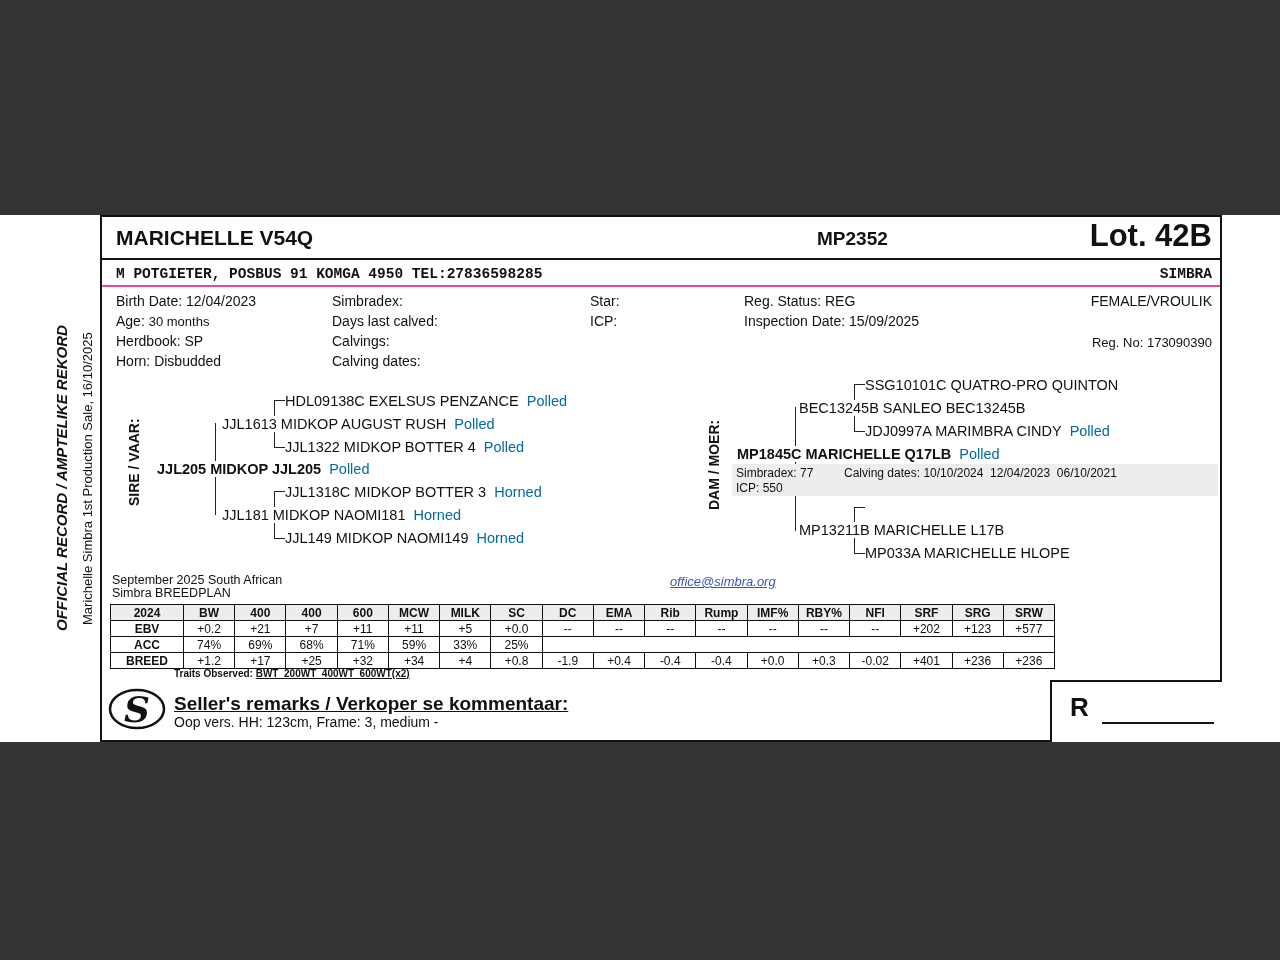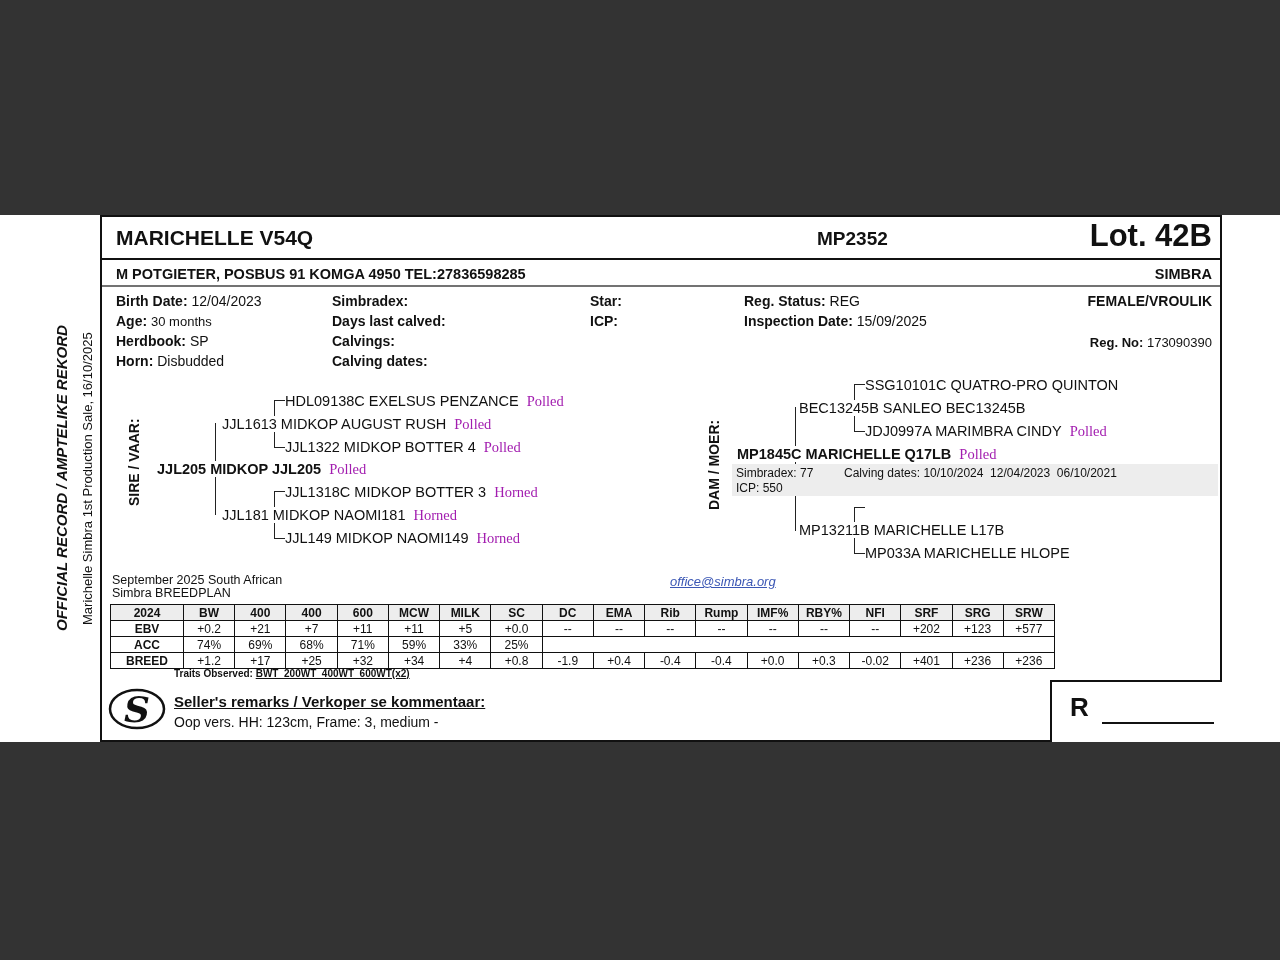--- a/index.html
+++ b/index.html
@@ -16,34 +16,34 @@
   
   .card{position:absolute;left:100px;top:215px;width:1122px;height:527px;background:#fff;
         border:2px solid #111;box-sizing:border-box;}
   .abs{position:absolute;}
 
   .hdr{left:0;top:0;width:100%;height:43px;border-bottom:2px solid #111;box-sizing:border-box;}
   .title{left:14px;top:9px;font-size:21px;font-weight:bold;}
   .code{left:715px;top:11px;font-size:19px;font-weight:bold;}
   .lot{right:8px;top:1px;font-size:31px;font-weight:bold;}
 
-  .owner-row{left:0;top:45px;width:100%;height:25px;border-bottom:2px solid #737373;box-sizing:border-box;}
+  .owner-row{left:0;top:45px;width:100%;height:25px;border-bottom:2px solid #ec4899;box-sizing:border-box;font-family:Liberation Mono, monospace;}
   .owner{left:14px;top:4px;font-size:14.5px;font-weight:bold;}
   .breed{right:8px;top:4px;font-size:14.5px;font-weight:bold;}
 
   .ii{position:absolute;font-size:14px;white-space:nowrap;}
-  .ii b{font-weight:bold;}
+  .ii b{font-weight:normal;}
   .ii .val{font-weight:normal;}
   .small{font-size:13px;}
 
   
   .plabel{position:absolute;display:flex;align-items:center;justify-content:center;
           writing-mode:vertical-rl;transform:rotate(180deg);font-weight:bold;font-size:14px;white-space:nowrap;}
   .pnode{position:absolute;white-space:nowrap;font-size:14.5px;line-height:16px;z-index:2;}
-  .pnode .phorn{margin-left:8px;color:#a21caf;font-family:Liberation Serif, serif;}
+  .pnode .phorn{margin-left:8px;color:#0369a1;}
   .pnode.bold .pname{font-weight:bold;}
   .pnode.bg{background:#fff;padding-right:6px;}
   .vline{position:absolute;width:0;border-left:1.5px solid #222;z-index:1;}
   .hstub{position:absolute;height:0;border-top:1.5px solid #222;z-index:1;}
   .dam-infobox{position:absolute;left:630px;top:247px;width:486px;height:32px;background:#ededed;z-index:2;font-size:12px;}
   .dam-infobox span{position:absolute;white-space:pre;}
 
   .bp{position:absolute;font-size:12.5px;}
   .email{position:absolute;font-size:13px;font-style:italic;color:#3a56b4;text-decoration:underline;}
 
@@ -53,21 +53,21 @@
   .ebv td,.ebv th{border:1px solid #111;padding:0;height:15px;overflow:hidden;}
   .ebv thead th{font-weight:bold;background:#ededed;}
   .ebv th:first-child,.ebv td:first-child{width:72px;}
   .ebv .row-label{font-weight:bold;}
   .ebv tr.italic{}
 
   
   .slogo{position:absolute;left:4px;top:469px;}
   .traits{position:absolute;left:72px;top:451px;font-size:10px;font-weight:bold;white-space:pre;}
   .traits .tval{text-decoration:underline;}
-  .remarks-label{position:absolute;left:72px;top:476px;font-size:15px;font-weight:bold;text-decoration:underline;}
+  .remarks-label{position:absolute;left:72px;top:476px;font-size:19px;font-weight:bold;text-decoration:underline;}
   .remarks{position:absolute;left:72px;top:497px;font-size:14px;}
   .price-box{position:absolute;left:948px;top:463px;width:170px;height:60px;
              border-left:2px solid #111;border-top:2px solid #111;background:#fff;}
   .price-r{position:absolute;left:18px;top:10px;font-size:26px;font-weight:bold;}
   .price-line{position:absolute;left:50px;top:40px;width:112px;border-bottom:2px solid #111;}
 </style>
 </head>
 <body>
 
 <div class="screen">

